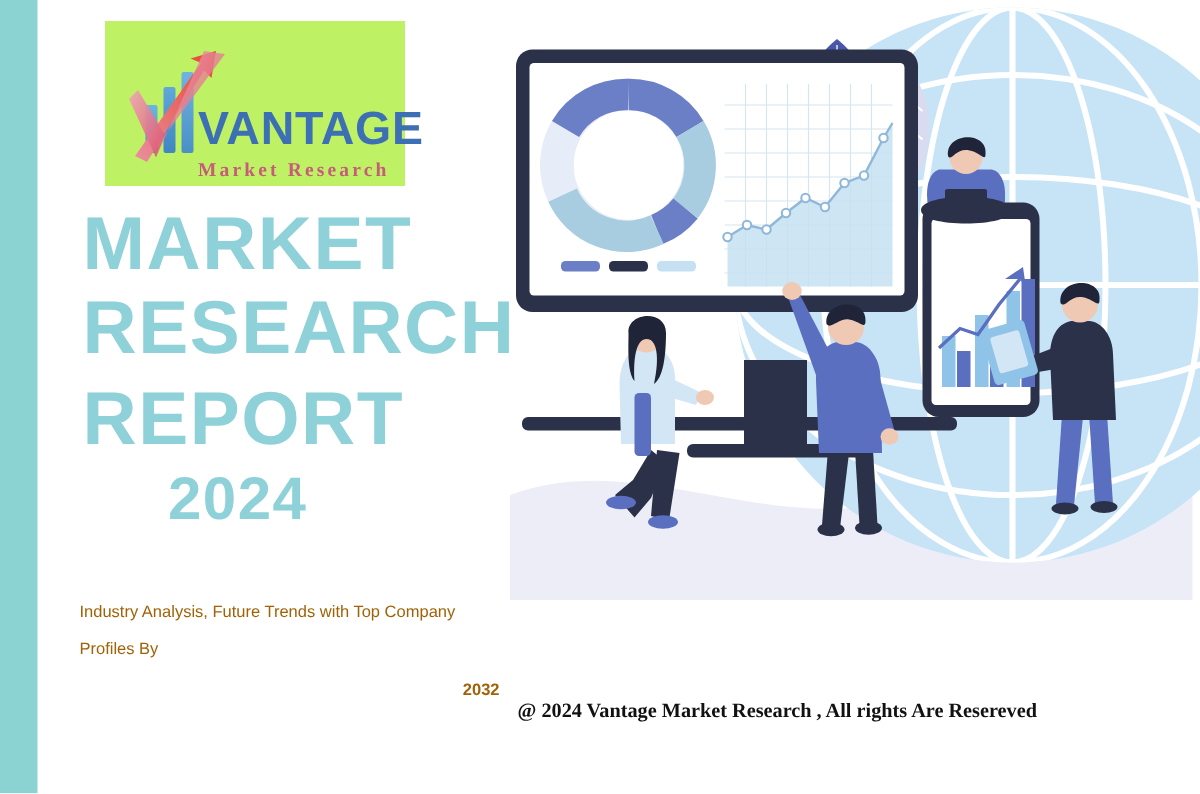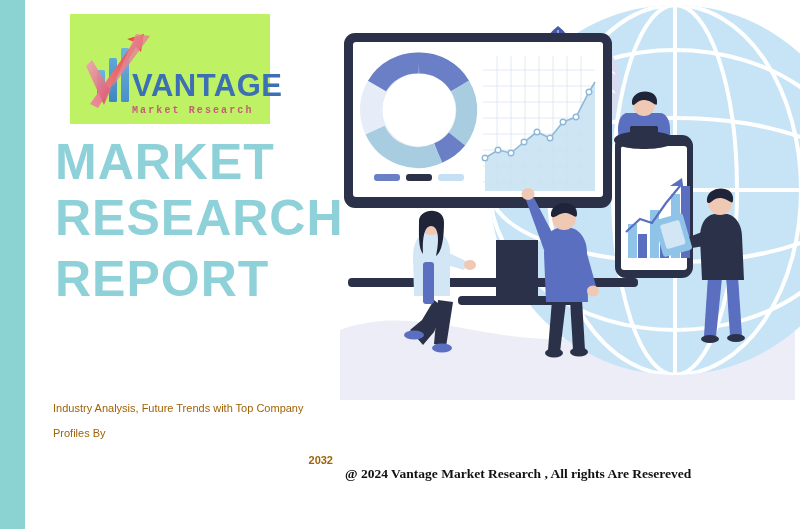--- a/index.html
+++ b/index.html
@@ -53,26 +53,26 @@
   }
   #logo-vantage {
     font-size: 31px;
     font-weight: bold;
     letter-spacing: 0.5px;
     color: #3C6FB4;
     line-height: 1;
     font-family: "Liberation Sans", sans-serif;
   }
   #logo-tagline {
-    font-size: 10px;
+    font-size: 13px;
     font-weight: bold;
     letter-spacing: 2.1px;
     color: #C65C7A;
     margin-top: 4px;
-    font-family: Liberation Mono, monospace;
+    font-family: Liberation Serif, serif;
   }
 
   
   .headline {
     position: absolute;
     color: #8ED1D8;
     font-weight: bold;
     font-family: "Liberation Sans", sans-serif;
     letter-spacing: 1px;
     line-height: 1;
@@ -164,20 +164,21 @@
     </div>
     <div id="logo-wordmark">
       <div id="logo-vantage">VANTAGE</div>
       <div id="logo-tagline">Market Research</div>
     </div>
   </div>
 
   <div class="headline" id="headline-research">RESEARCH</div>
   <div class="headline" id="headline-market">MARKET</div>
   <div class="headline" id="headline-report">REPORT</div>
+  <div class="headline" id="headline-year">2024</div>
 
   <div id="subtitle">
     <span>Industry Analysis, Future Trends</span>
     <span>with Top Company Profiles By</span>
     <span id="subtitle-line3">2032</span>
   </div>
 
   <div id="footer">@ 2024 Vantage Market Research , All rights Are Resereved</div>
 
   <div id="illustration">

